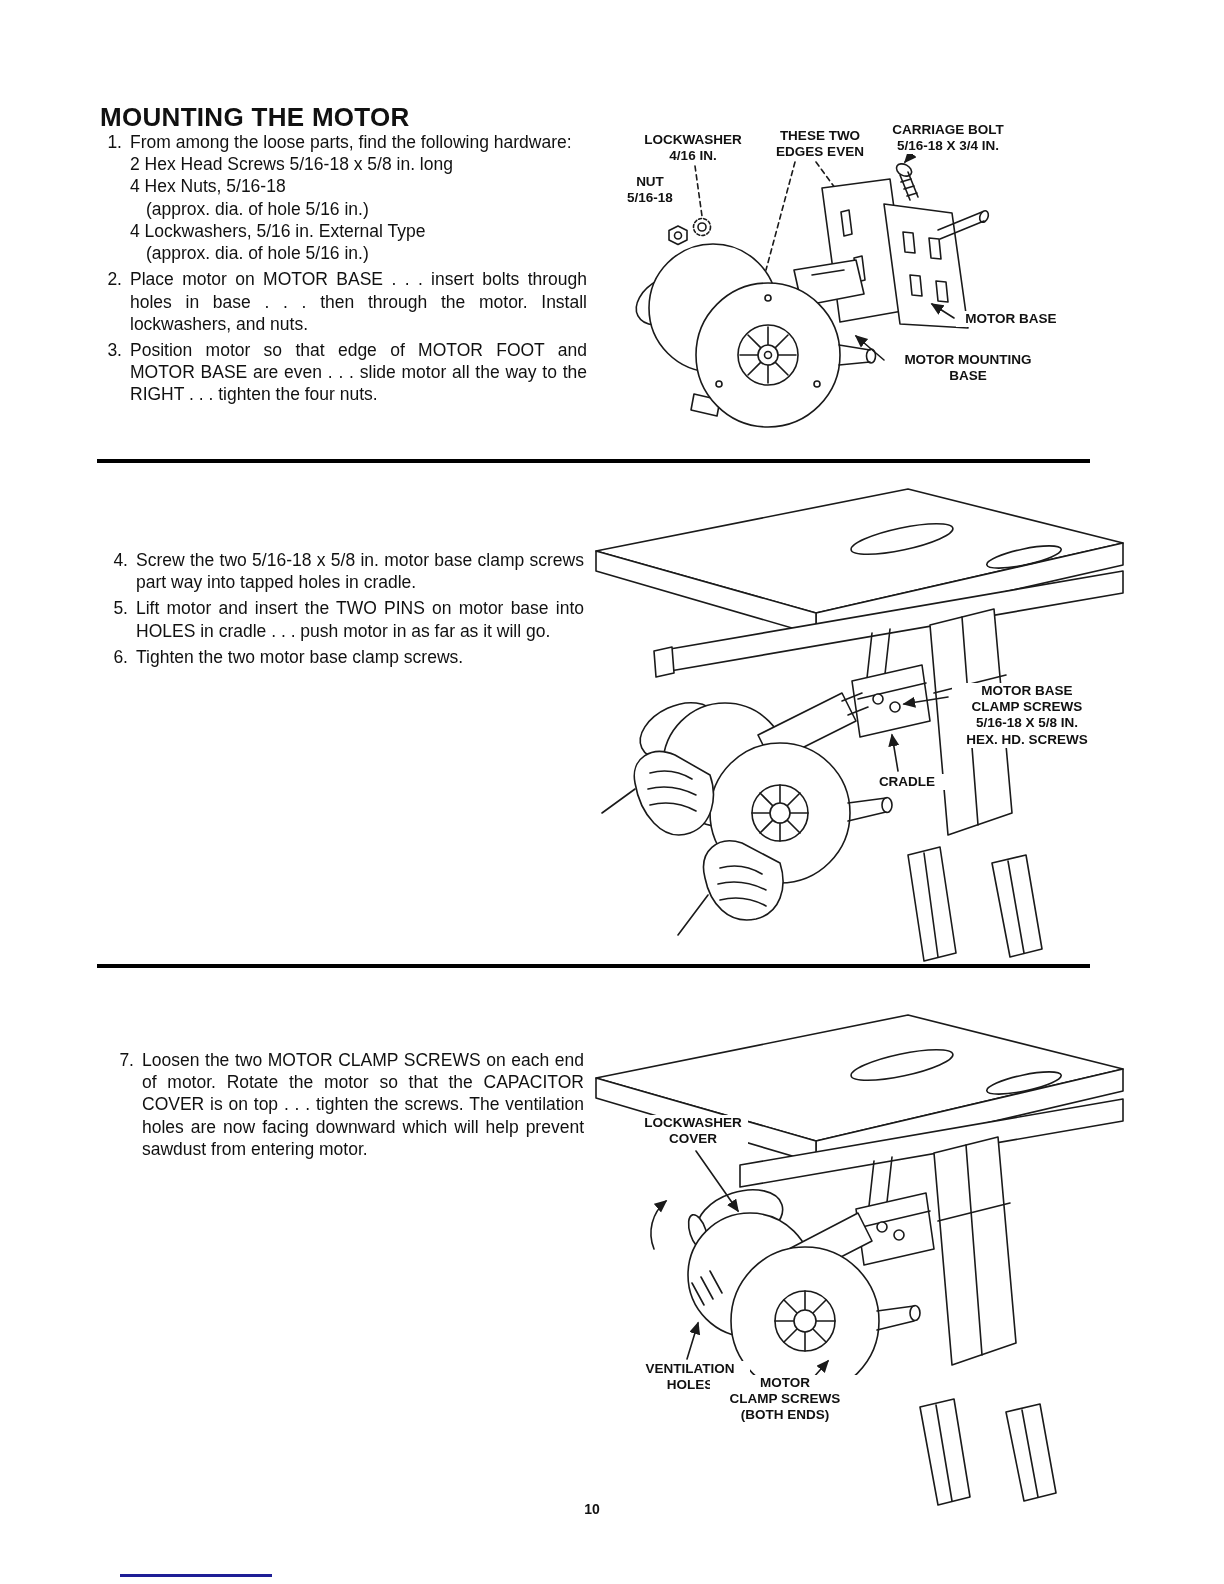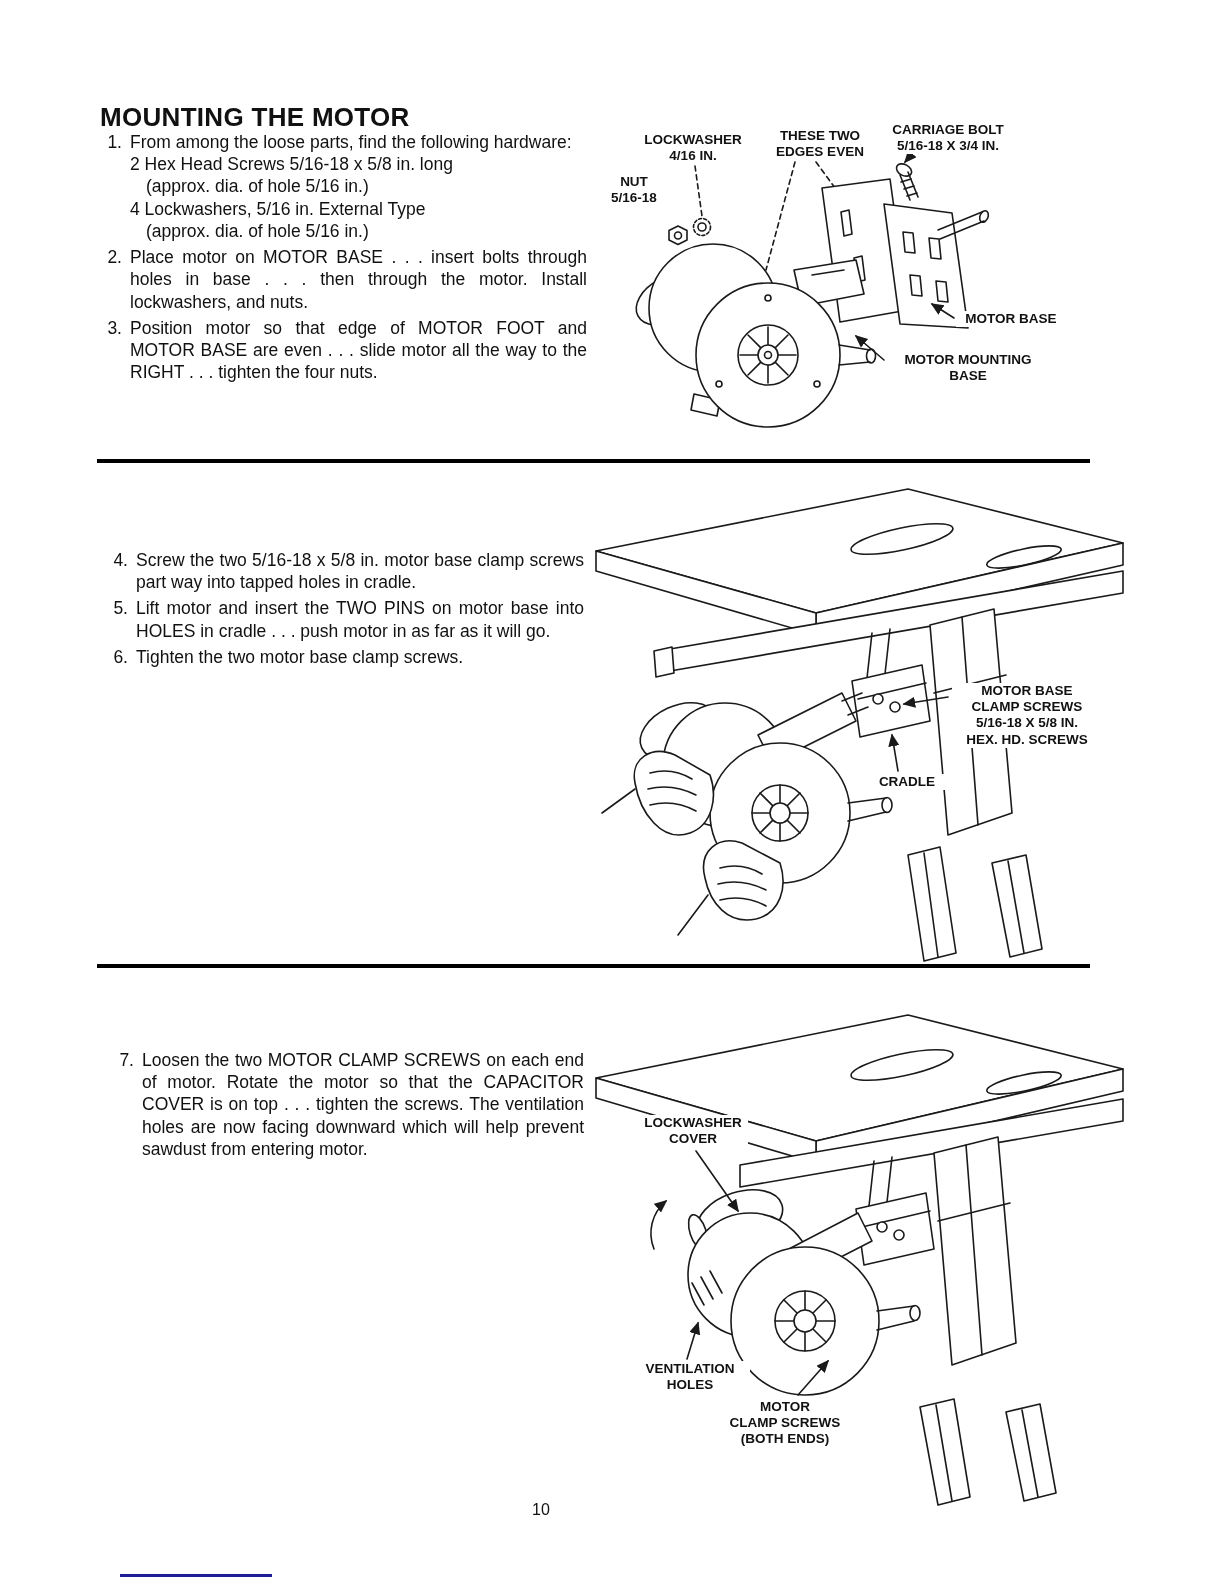--- a/index.html
+++ b/index.html
@@ -16,36 +16,37 @@
   .step-body { flex:1; }
   .hw-note { margin-left:16px; }
 
   .diagram { position:absolute; }
   .diagram svg { position:absolute; left:0; top:0; width:100%; height:100%; }
   .dlabel { position:absolute; font-weight:bold; font-size:13.5px; line-height:1.2;
             white-space:pre-line; text-align:center; background:#fff; }
   .dlabel.left { text-align:center; }
 
   .divider { position:absolute; height:4px; background:#000; }
-  .pageno { position:absolute; font-weight:normal; font-size:16px; text-align:left; }
+  .pageno { position:absolute; font-weight:bold; font-size:14px; text-align:center; }
   .footer-line { position:absolute; height:3px; background:#1e1e96; }
 </style>
 </head>
 <body>
 
 <div class="page">
 
   <div class="title" style="left:100px; top:102px;">MOUNTING THE MOTOR</div>
 
   <div class="text-block" style="left:100px; top:131px; width:487px;">
     <div class="step">
       <span class="step-num">1.</span>
       <div class="step-body">
         <div>From among the loose parts, find the following hardware:</div>
         <div>2 Hex Head Screws 5/16-18 x 5/8 in. long</div>
+        <div>4 Hex Nuts, 5/16-18</div>
         <div class="hw-note">(approx. dia. of hole 5/16 in.)</div>
         <div>4 Lockwashers, 5/16 in. External Type</div>
         <div class="hw-note">(approx. dia. of hole 5/16 in.)</div>
       </div>
     </div>
     <div class="step">
       <span class="step-num">2.</span>
       <div class="step-body">Place motor on MOTOR BASE . . . insert bolts through holes in base . . . then through the motor. Install lockwashers, and nuts.</div>
     </div>
     <div class="step">
@@ -123,21 +124,21 @@
         <path d="M356,206 L334,192" marker-end="url(#ah1)"></path>
         <path d="M286,248 L258,224" marker-end="url(#ah1)"></path>
       </g>
     </svg>
     <div class="dlabel" style="left:32px; top:20px; width:126px;">LOCKWASHER
 4/16 IN.</div>
     <div class="dlabel" style="left:168px; top:16px; width:108px;text-align:center;">THESE TWO
 EDGES EVEN</div>
     <div class="dlabel" style="left:280px; top:10px; width:140px;">CARRIAGE BOLT
 5/16-18 X 3/4 IN.</div>
-    <div class="dlabel" style="left:4px; top:62px; width:64px;">NUT
+    <div class="dlabel" style="left:20px; top:62px; width:64px;">NUT
 5/16-18</div>
     <div class="dlabel left" style="left:358px; top:199px; width:110px;">MOTOR BASE</div>
     <div class="dlabel" style="left:288px; top:240px; width:164px;">MOTOR MOUNTING
 BASE</div>
   </div>
 
   <div class="divider" style="left:97px; top:459px; width:993px;"></div>
 
   <div class="text-block" style="left:106px; top:549px; width:478px;">
     <div class="step">
@@ -296,21 +297,21 @@
 
         <path d="M106,148 L148,208" marker-end="url(#ah3)"></path>
         <path d="M97,356 L108,320" marker-end="url(#ah3)"></path>
         <path d="M208,392 L238,358" marker-end="url(#ah3)"></path>
       </g>
     </svg>
     <div class="dlabel" style="left:48px; top:112px; width:110px;">LOCKWASHER
 COVER</div>
     <div class="dlabel" style="left:40px; top:358px; width:120px;">VENTILATION
 HOLES</div>
-    <div class="dlabel" style="left:120px; top:396px; width:150px;">MOTOR
+    <div class="dlabel" style="left:120px; top:372px; width:150px;">MOTOR
 CLAMP SCREWS
 (BOTH ENDS)</div>
   </div>
 
   <div class="pageno" style="left:532px; top:1501px; width:120px;">10</div>
 
   <div class="footer-line" style="left:120px; top:1574px; width:152px;"></div>
 
 </div>
 

